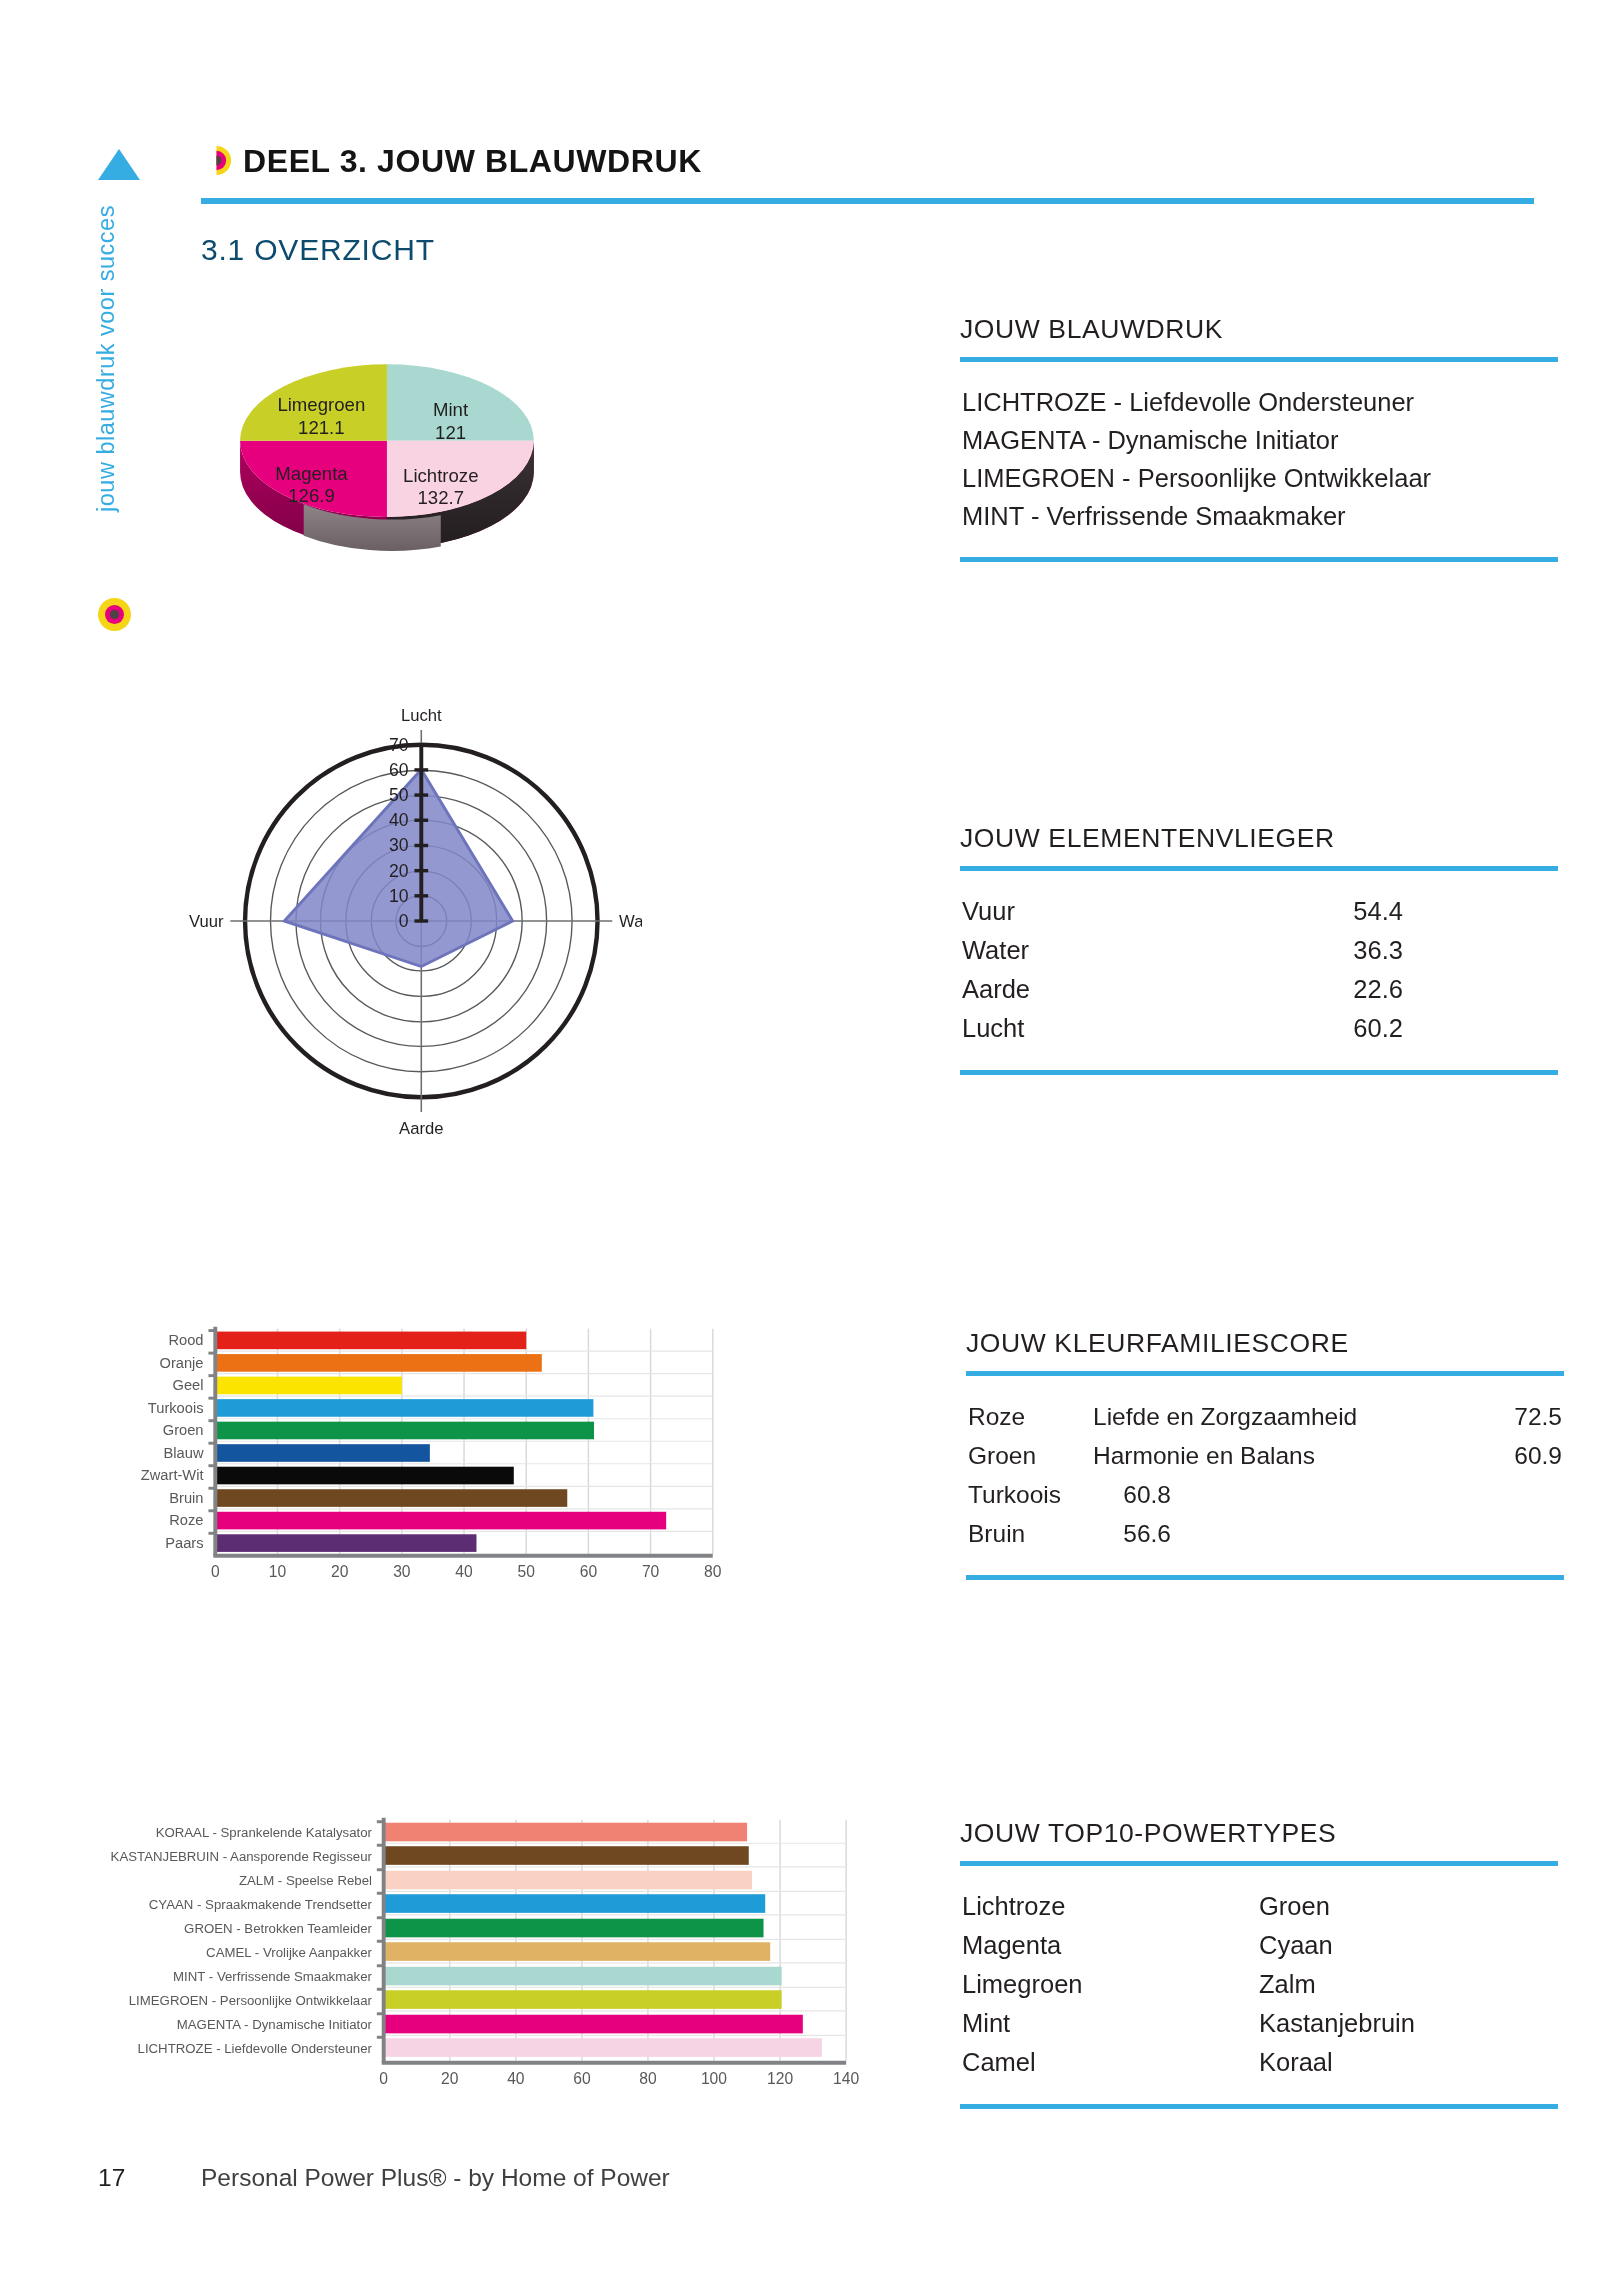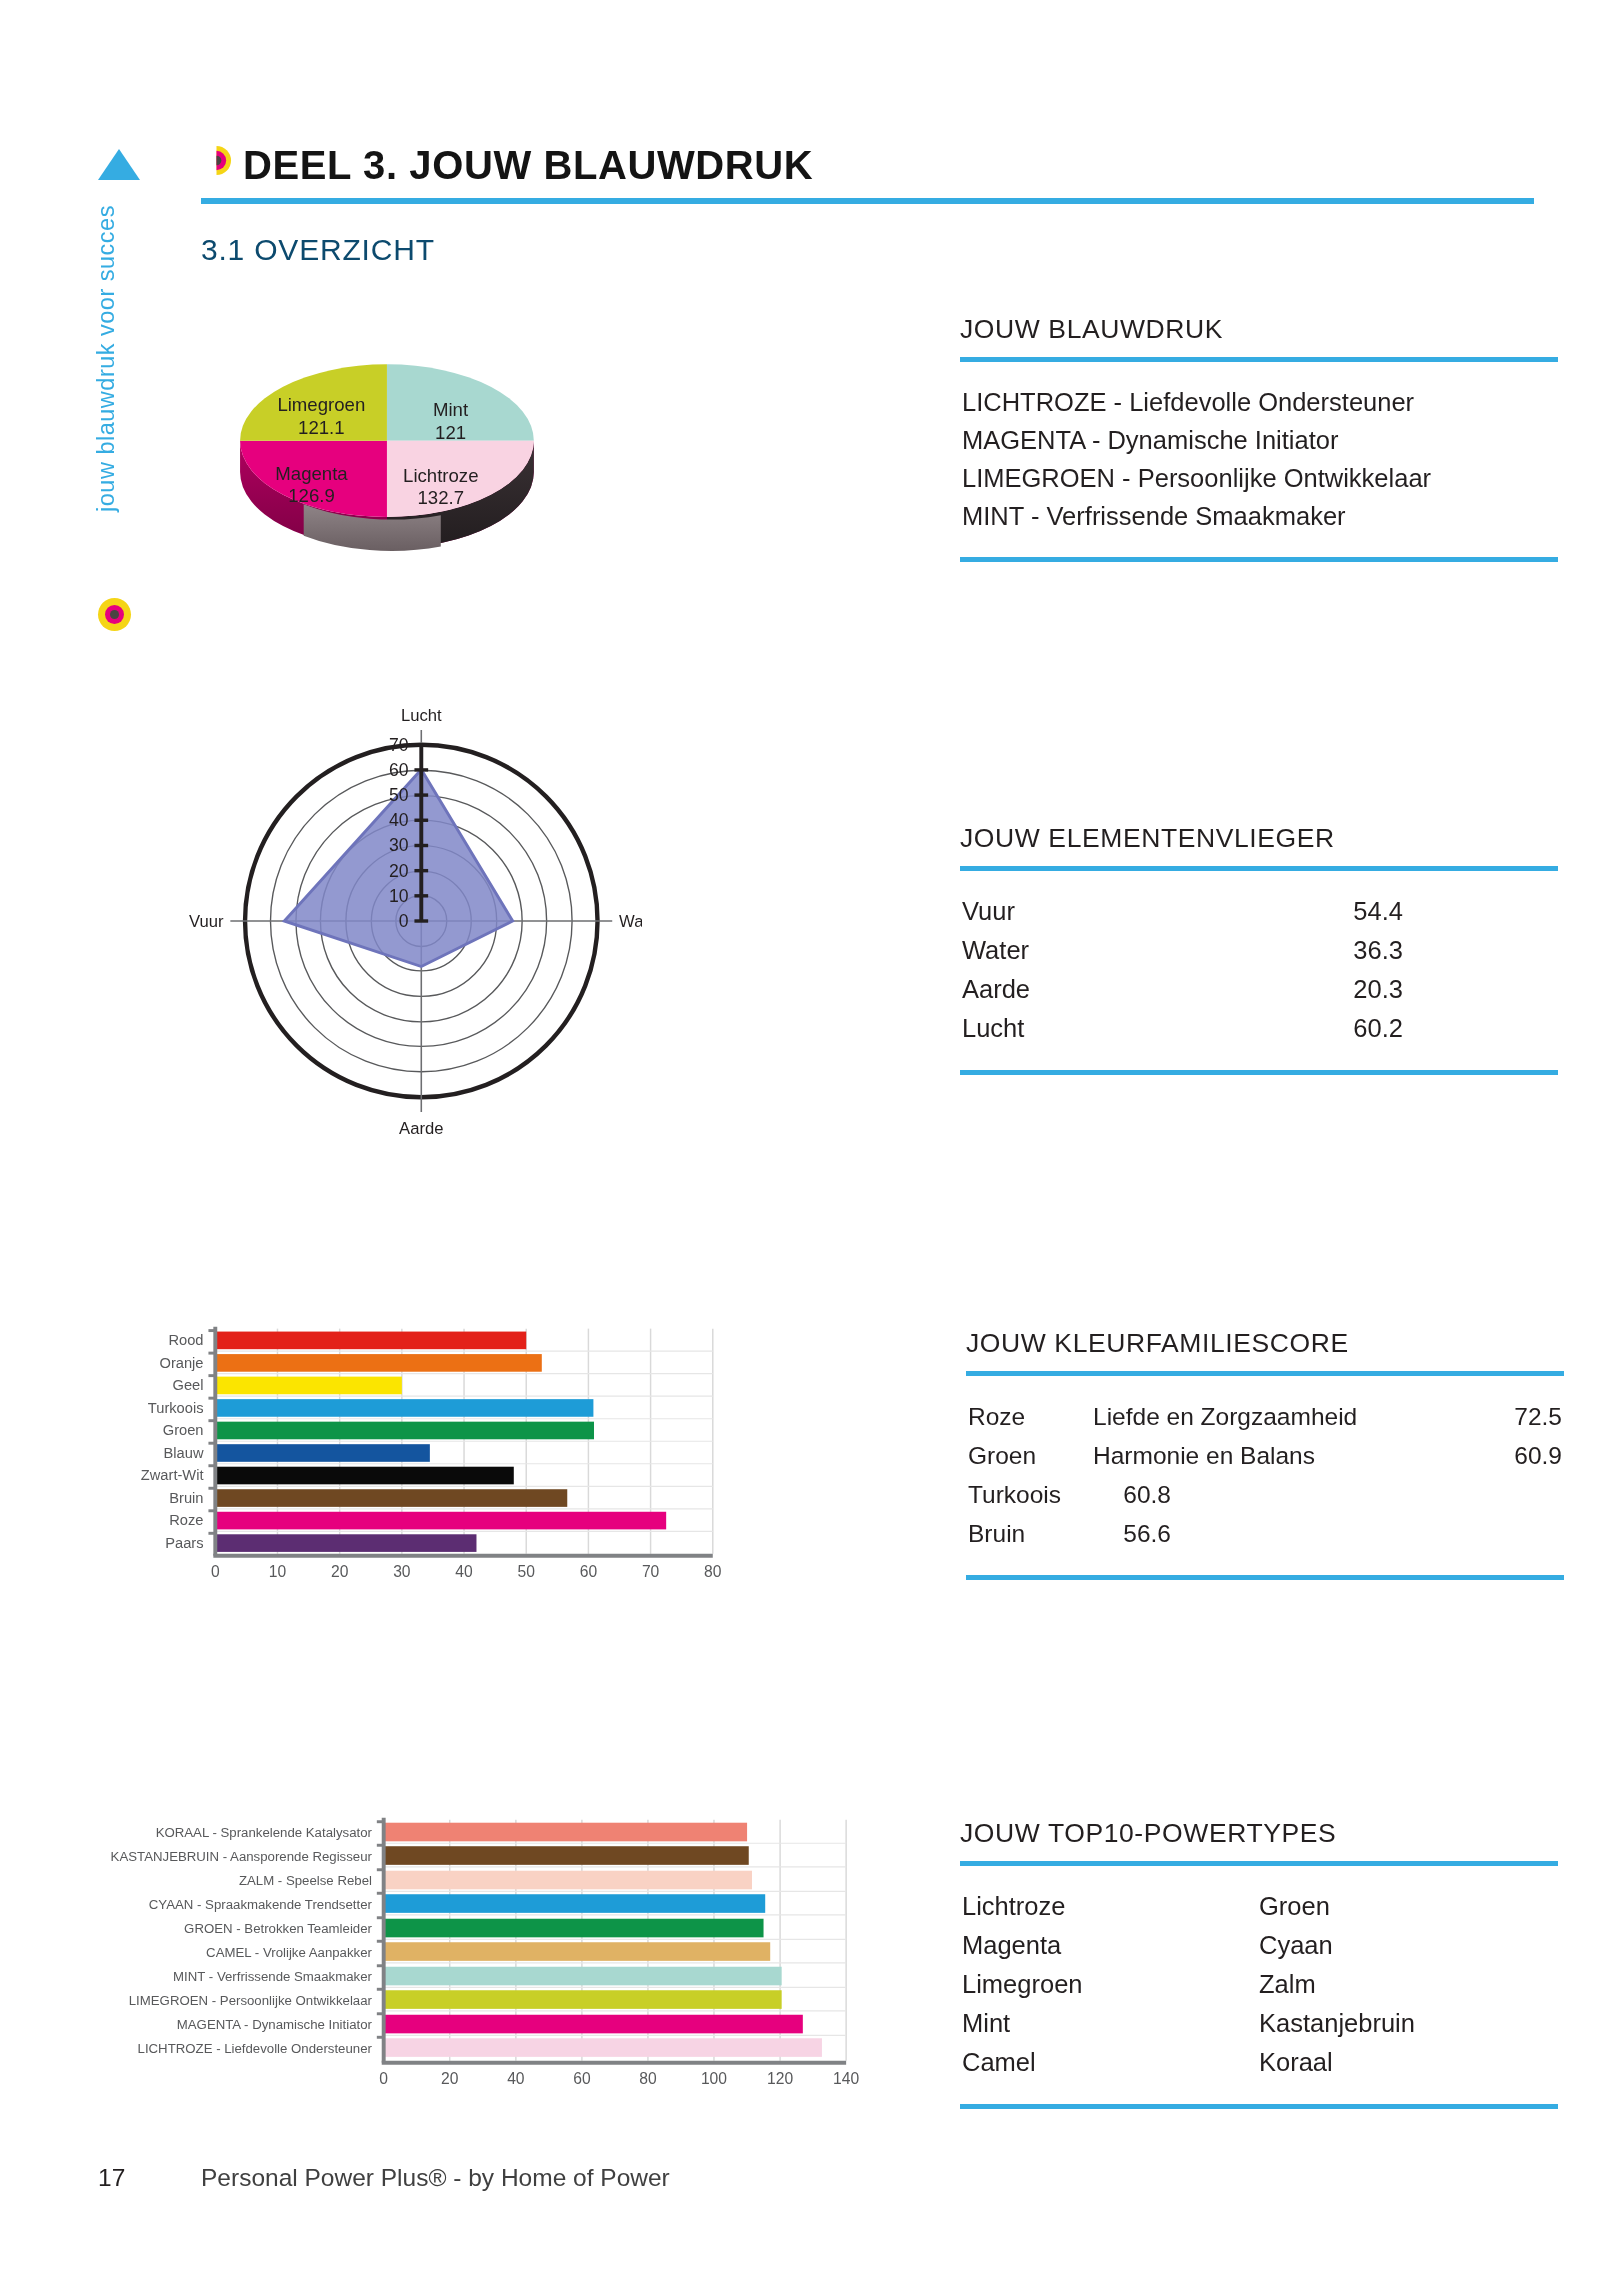--- a/index.html
+++ b/index.html
@@ -29,21 +29,21 @@
     border-bottom: 31px solid #35ace2;
   }
   .hdr-mark {
     position: absolute;
     left: 201px; top: 145px;
     width: 31px; height: 31px;
   }
   .hdr-title {
     position: absolute;
     left: 243px; top: 143px;
-    font-size: 40px;
+    font-size: 32px;
     font-weight: bold;
     letter-spacing: 0.6px;
     color: #141414;
     white-space: nowrap;
   }
   .rule-top {
     position: absolute;
     left: 201px; top: 198px;
     width: 1333px; height: 5.9px;
     background: #35ace2;
@@ -422,21 +422,21 @@
       <div class="kv-row">
         <span class="k">Vuur</span>
         <span class="v">54.4</span>
       </div>
       <div class="kv-row">
         <span class="k">Water</span>
         <span class="v">36.3</span>
       </div>
       <div class="kv-row">
         <span class="k">Aarde</span>
-        <span class="v">20.3</span>
+        <span class="v">22.6</span>
       </div>
       <div class="kv-row">
         <span class="k">Lucht</span>
         <span class="v">60.2</span>
       </div>
     </div>
     <div class="p-rule"></div>
   </div>
 
   <div class="panel" style="top:1328px;margin-left:6px;">

